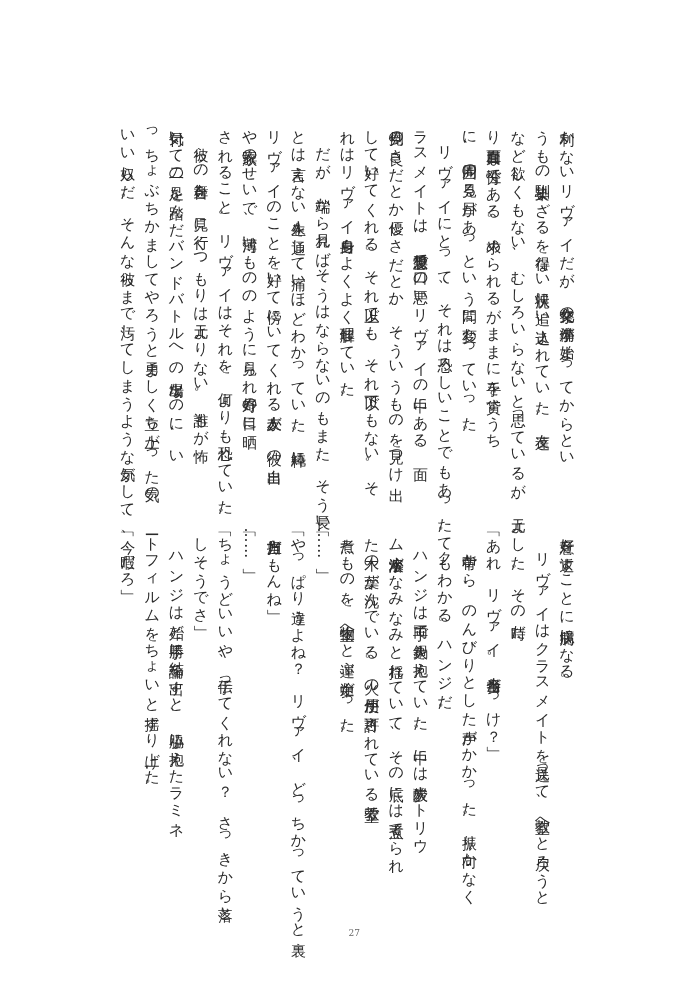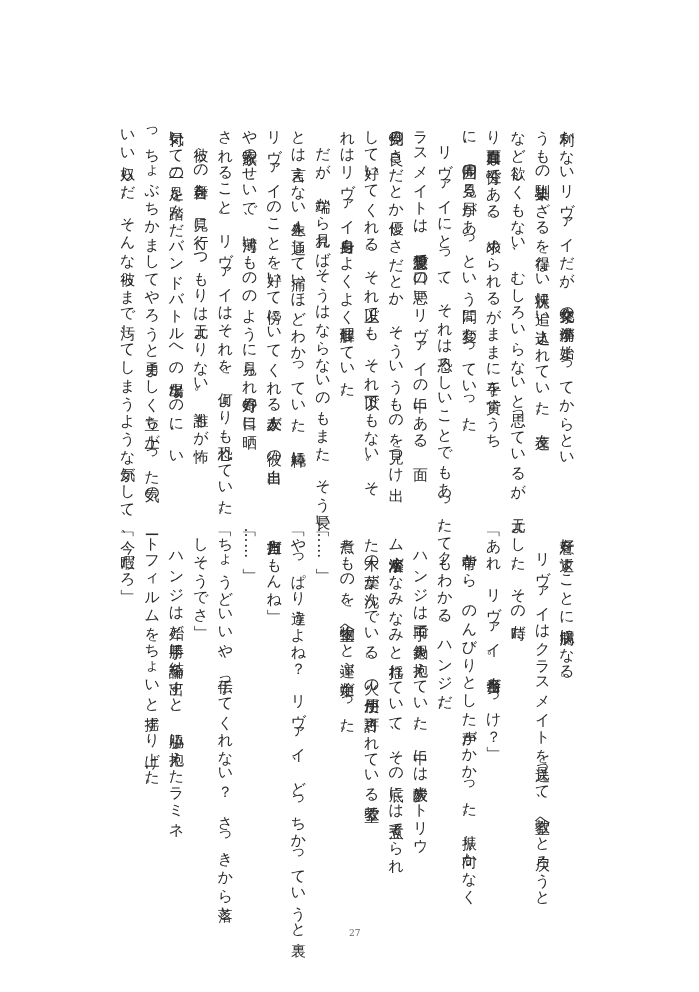--- a/index.html
+++ b/index.html
@@ -41,24 +41,24 @@
     top: 527px;
     height: 372px;
   }
   .col {
     display: block;
     white-space: nowrap;
     margin: 0;
   }
   .page-number {
     position: absolute;
-    left: 349px;
+    left: 340px;
     top: 928px;
     width: 20px;
-    text-align: left;
+    text-align: right;
     font-family: "DejaVu Serif", serif;
     font-size: 9px;
     color: #666666;
   }
 </style>
 </head>
 <body>
 
 <div class="page">
 

